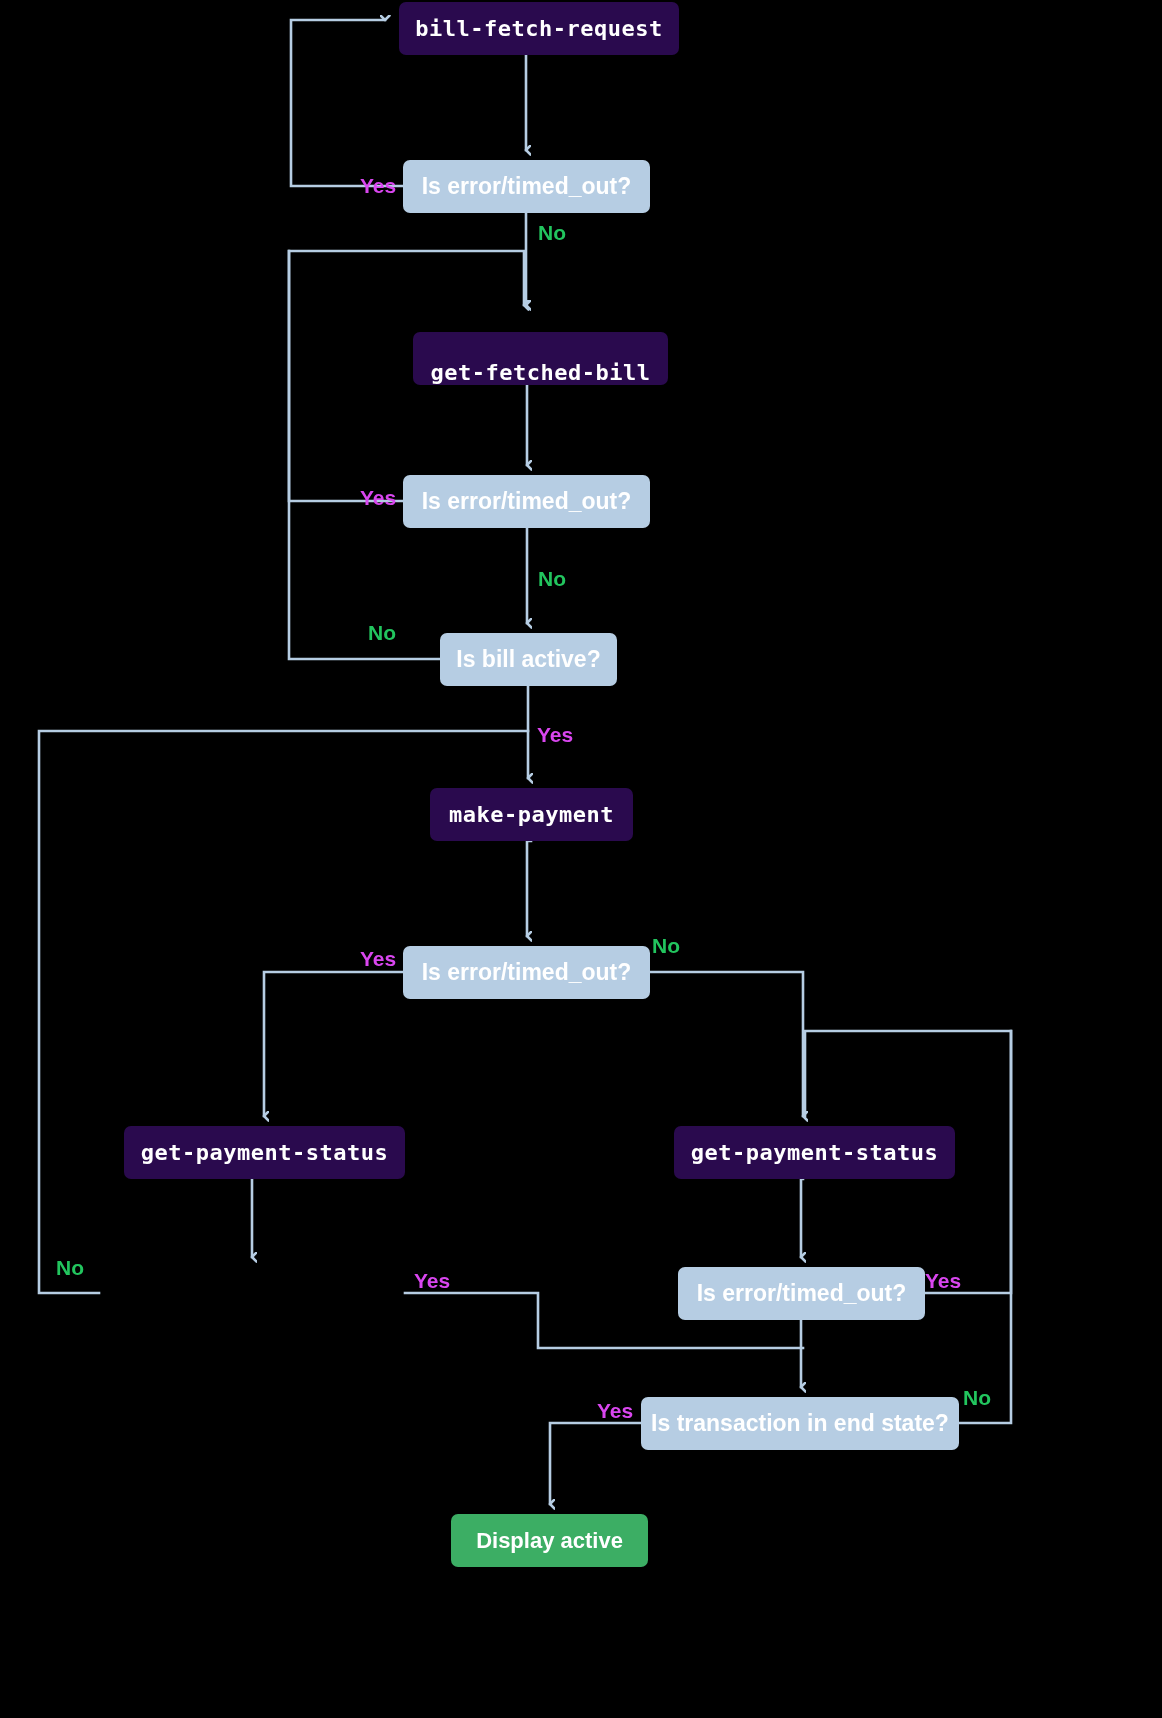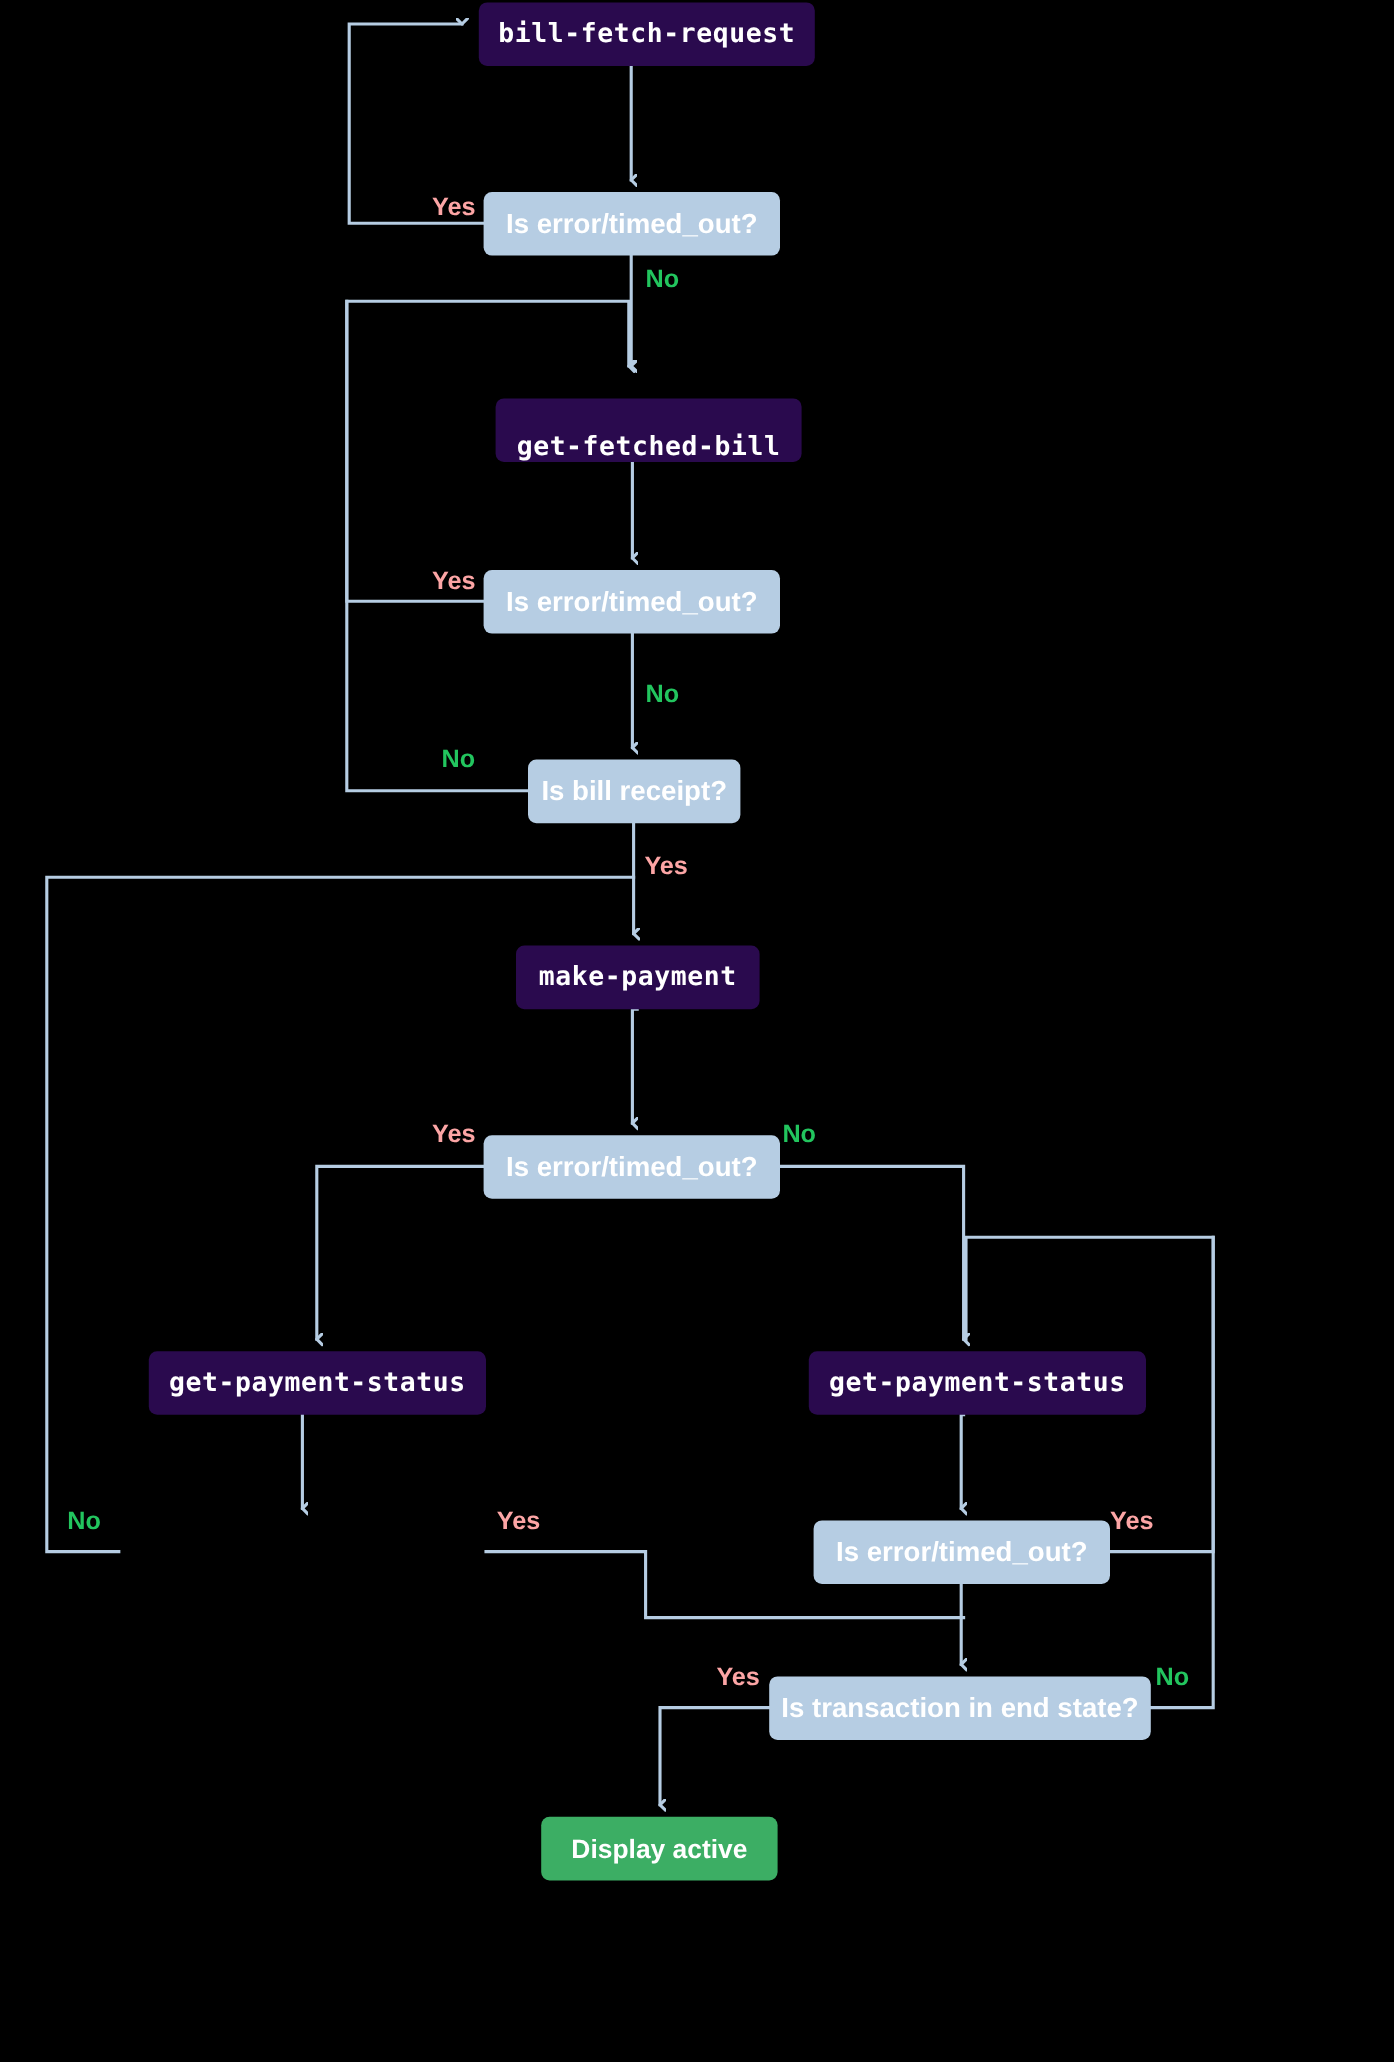--- a/index.html
+++ b/index.html
@@ -53,21 +53,21 @@
     font-size: 22px;
   }
   .edge-label {
     position: absolute;
     font-family: "Liberation Sans", sans-serif;
     font-weight: bold;
     font-size: 21px;
     user-select: none;
     white-space: nowrap;
   }
-  .label-yes { color: #fca5a5; }
+  .label-yes { color: #d946ef; margin-top: 13px; }
   .label-no  { color: #22c55e; }
 </style>
 </head>
 <body>
 
 <div id="flow-root">
 
   <svg id="flow-svg" viewBox="0 0 1162 1718">
     <defs>
       <marker id="arrowhead" markerWidth="12" markerHeight="12" refX="5" refY="5" orient="auto" markerUnits="userSpaceOnUse">
@@ -128,21 +128,21 @@
 
   <div class="node node-process" style="left:413px; top:332px; width:255px; height:53px;align-items:flex-end;">
     <span>get-fetched-bill</span>
   </div>
 
   <div class="node node-decision" style="left:403px; top:475px; width:247px; height:53px;">
     <span>Is error/timed_out?</span>
   </div>
 
   <div class="node node-decision" style="left:440px; top:633px; width:177px; height:53px;">
-    <span>Is bill receipt?</span>
+    <span>Is bill active?</span>
   </div>
 
   <div class="node node-process" style="left:430px; top:788px; width:203px; height:53px;">
     <span>make-payment</span>
   </div>
 
   <div class="node node-decision" style="left:403px; top:946px; width:247px; height:53px;">
     <span>Is error/timed_out?</span>
   </div>
 

